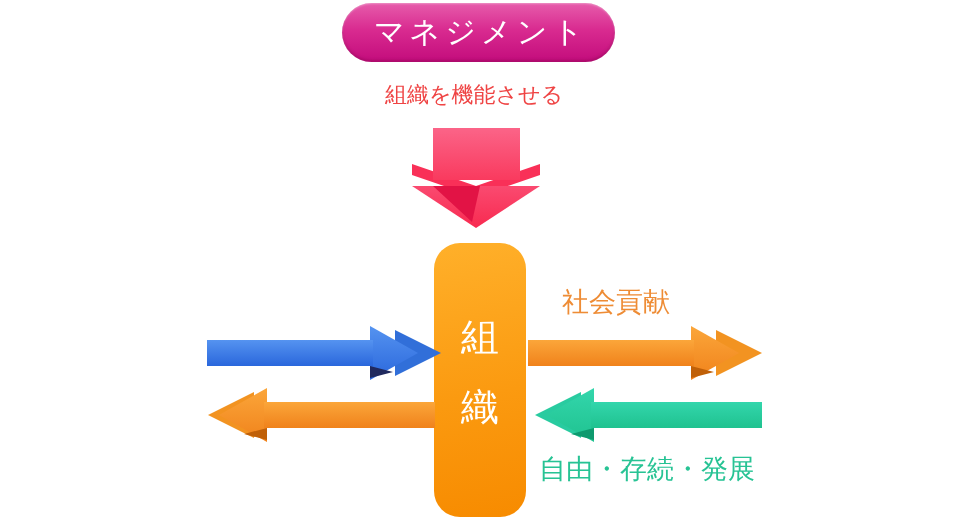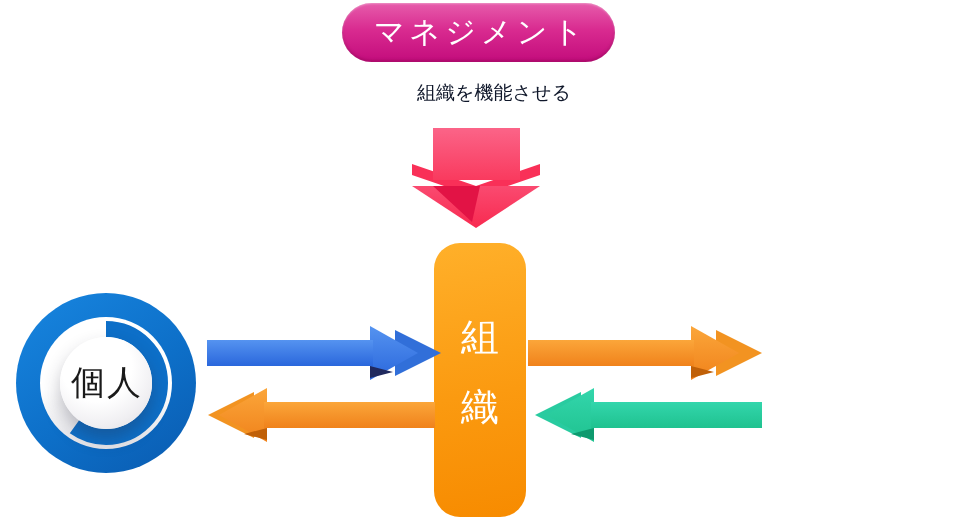--- a/index.html
+++ b/index.html
@@ -13,22 +13,22 @@
   
   .pill{
     left:342px;top:3px;width:273px;height:59px;border-radius:30px;
     background:linear-gradient(180deg,#e65cab 0%,#d92b90 45%,#c30c7c 100%);
     display:flex;align-items:center;justify-content:center;
     box-shadow:inset 0 1px 2px rgba(255,255,255,.35), inset 0 -2px 3px rgba(120,0,70,.35);
   }
   .pill-label{color:#ffffff;font-size:30px;letter-spacing:5px;text-indent:5px;}
 
   .subtitle{
-    left:494px;top:80px;transform:translateX(-50%);
-    font-size:19px;color:#0f172a;white-space:nowrap;
+    left:474px;top:80px;transform:translateX(-50%);
+    font-size:22px;color:#ef4444;white-space:nowrap;
   }
 
   
   .org-box{
     left:434px;top:243px;width:92px;height:274px;border-radius:26px;
     background:linear-gradient(170deg,#ffb02a 0%,#fb9a10 55%,#f78b00 100%);
     display:flex;flex-direction:column;align-items:center;justify-content:center;
     gap:32px;padding-bottom:16px;box-sizing:border-box;
   }
   .org-char{color:#ffffff;font-size:38px;line-height:1;}
@@ -81,30 +81,20 @@
     <polygon points="0,58 128,58 64,100" fill="url(#dHead)"></polygon>
     <polygon points="21,58 60,94 68,58" fill="#e21345"></polygon>
     <rect x="21" y="0" width="87" height="52" fill="url(#dBody)"></rect>
   </svg>
 
   <div class="abs org-box">
     <span class="org-char">組</span>
     <span class="org-char">織</span>
   </div>
 
-  <div class="abs circle" style="left:16px;top:293px">
-    <div class="c-outer blue"></div>
-    <div class="c-white"></div>
-    <svg class="c-arc" width="180" height="180" viewBox="0 0 180 180">
-      <circle cx="90" cy="90" r="54" fill="none" stroke="#0d6fc8" stroke-width="16" stroke-dasharray="203 340" transform="rotate(-90 90 90)"></circle>
-    </svg>
-    <div class="c-inner">
-      <span class="node-label">個人</span>
-    </div>
-  </div>
 
 
   <svg class="abs" style="left:207px;top:326px" width="234" height="54" viewBox="0 0 234 54">
     <defs>
       <linearGradient id="bBody" x1="0" y1="0" x2="0" y2="1">
         <stop offset="0" stop-color="#5593f0"></stop>
           <stop offset="1" stop-color="#2a67dc"></stop>
       </linearGradient>
     </defs>
     <polygon points="188,4 234,27 188,50" fill="#316fd9"></polygon>
@@ -145,14 +135,16 @@
         <stop offset="0" stop-color="#33d6ac"></stop>
           <stop offset="1" stop-color="#1fc28f"></stop>
       </linearGradient>
     </defs>
     <polygon points="47,4 1,27 47,50" fill="#29cba0"></polygon>
     <polygon points="60,0 12,27 60,54" fill="url(#tBody)"></polygon>
     <polygon points="60,40 37,46 60,52" fill="#0e9a6e"></polygon>
     <rect x="57" y="14" width="171" height="26" fill="url(#tBody)"></rect>
   </svg>
 
+  <div class="abs flow-label lbl-orange" style="left:616px;top:284px">社会貢献</div>
+  <div class="abs flow-label lbl-teal" style="left:647px;top:451px">自由・存続・発展</div>
 
 </div>
 
 </body></html>

